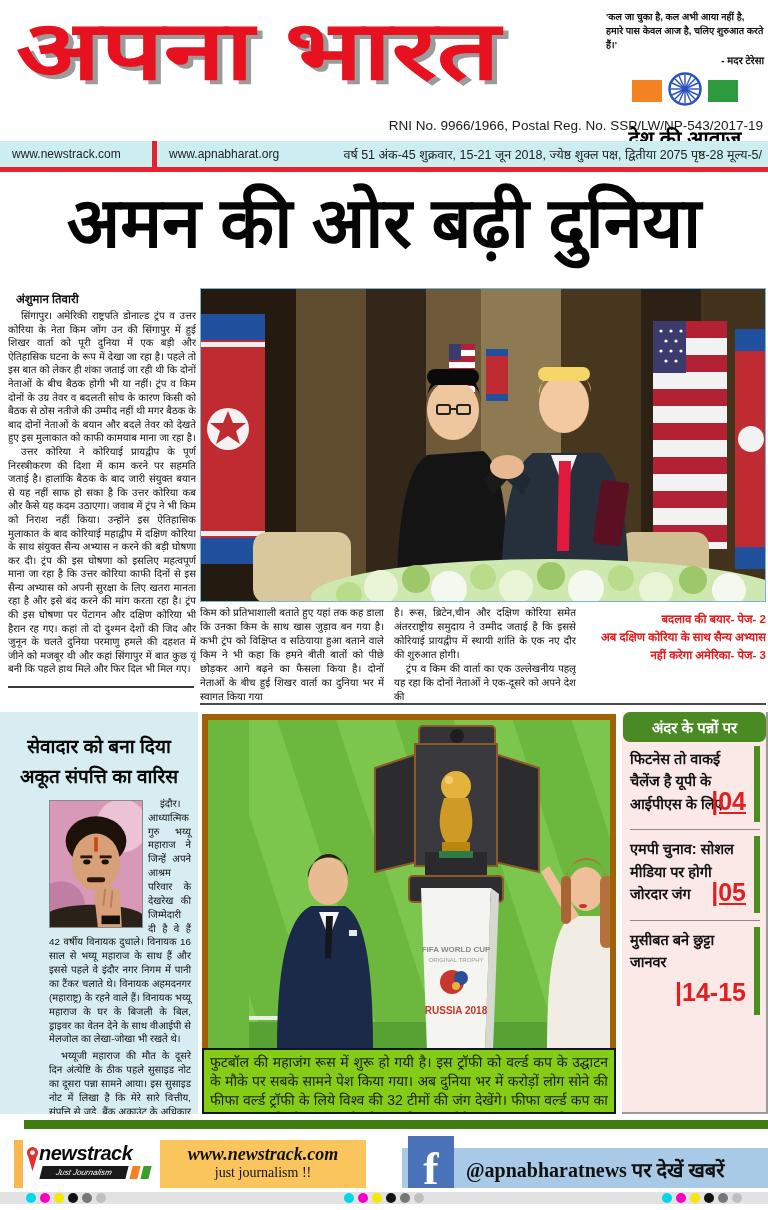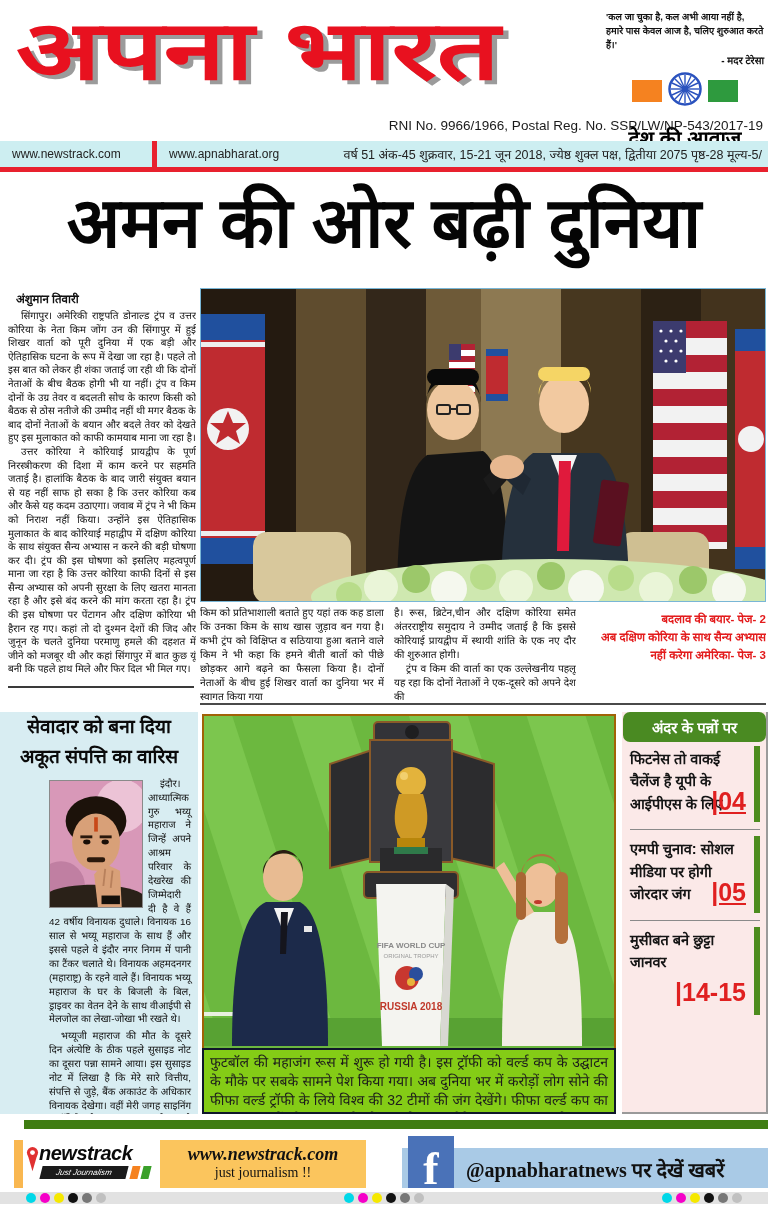--- a/index.html
+++ b/index.html
@@ -55,30 +55,30 @@
          text-align:justify; overflow:hidden; color:#101010; }
   .ucol p.ind{ text-indent:12px; }
   #ucol1{ left:200px; width:184px; }
   #ucol2{ left:394px; width:182px; }
   #ucol3{ left:586px; width:180px; }
   .refs{ color:#e31b1c; font-weight:900; text-align:right; font-size:11.5px; line-height:1.55; margin-top:5px; }
   .rule2{ position:absolute; left:200px; top:703px; width:566px; border-top:2px solid #4a4a4a; }
   
   .guru{
     position:absolute; left:0; top:712px; width:198px; height:402px;
-    background:#d8edf2; padding:0 7px; overflow:hidden;
+    background:#d8edf2; padding:20px 7px; overflow:hidden;
   }
   .guru h2{ font-size:19px; font-weight:900; text-align:center; line-height:1.6; color:#0a0a0a; margin-bottom:4px; }
   .guru .body{ font-size:9.9px; line-height:1.4; text-align:justify; color:#101010;margin-left:42px; }
   .guru .body p{ text-indent:12px; margin-bottom:3px; }
   .portrait{ float:left; width:94px; height:128px; margin:3px 5px 2px 0; border:1px solid #8a8a8a; background:#d898b8; }
   
   .photo2{
     position:absolute; left:202px; top:714px; width:414px; height:370px;
-    border:2px solid #a16207; overflow:hidden; background:#6cb83f;
+    border:6px solid #a16207; overflow:hidden; background:#6cb83f;padding-left:41px;
   }
   .caption-box{
     position:absolute; left:202px; top:1048px; width:414px; height:66px;
     border:2px solid #0f172a; background:#84cc16; padding:3px 6px 2px 6px;
     font-size:14px; line-height:1.35; text-align:justify; color:#1c1c1c; overflow:hidden;
   }
   .cap-rule{ border-top:2px solid #333; margin-top:2px; width:98%; }
   
   .sidebar{
     position:absolute; left:622px; top:712px; width:146px; height:402px;

